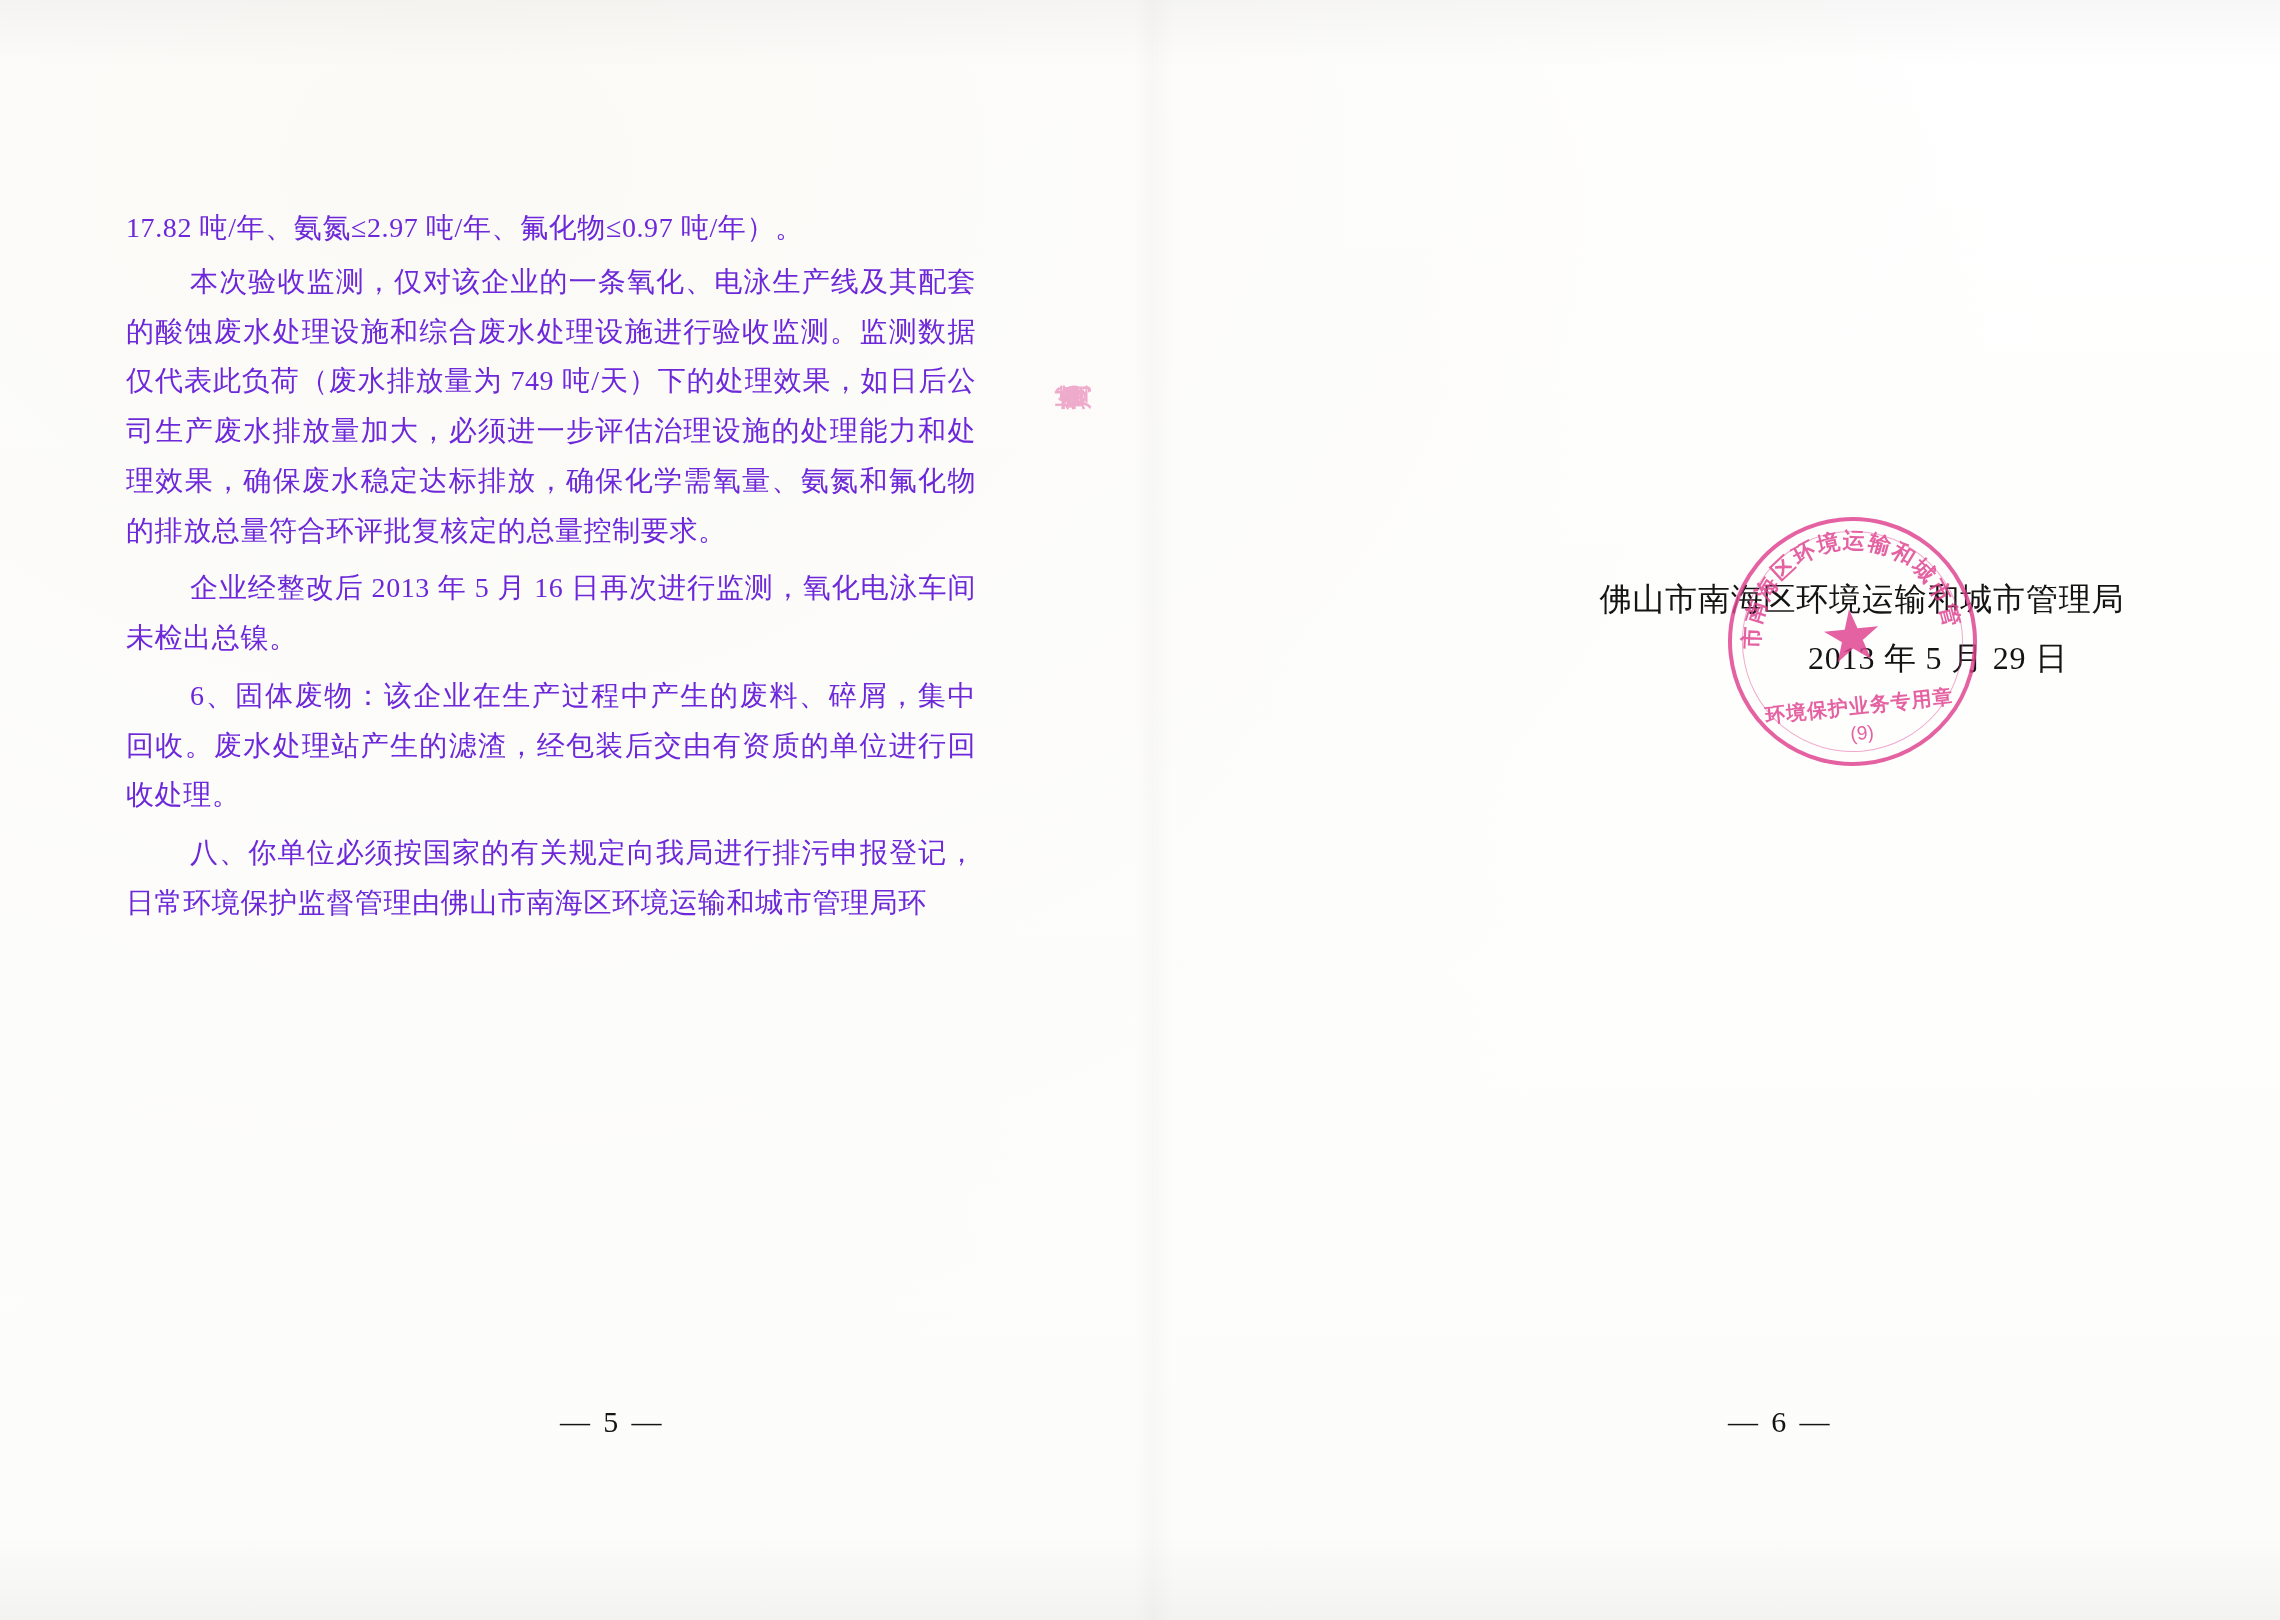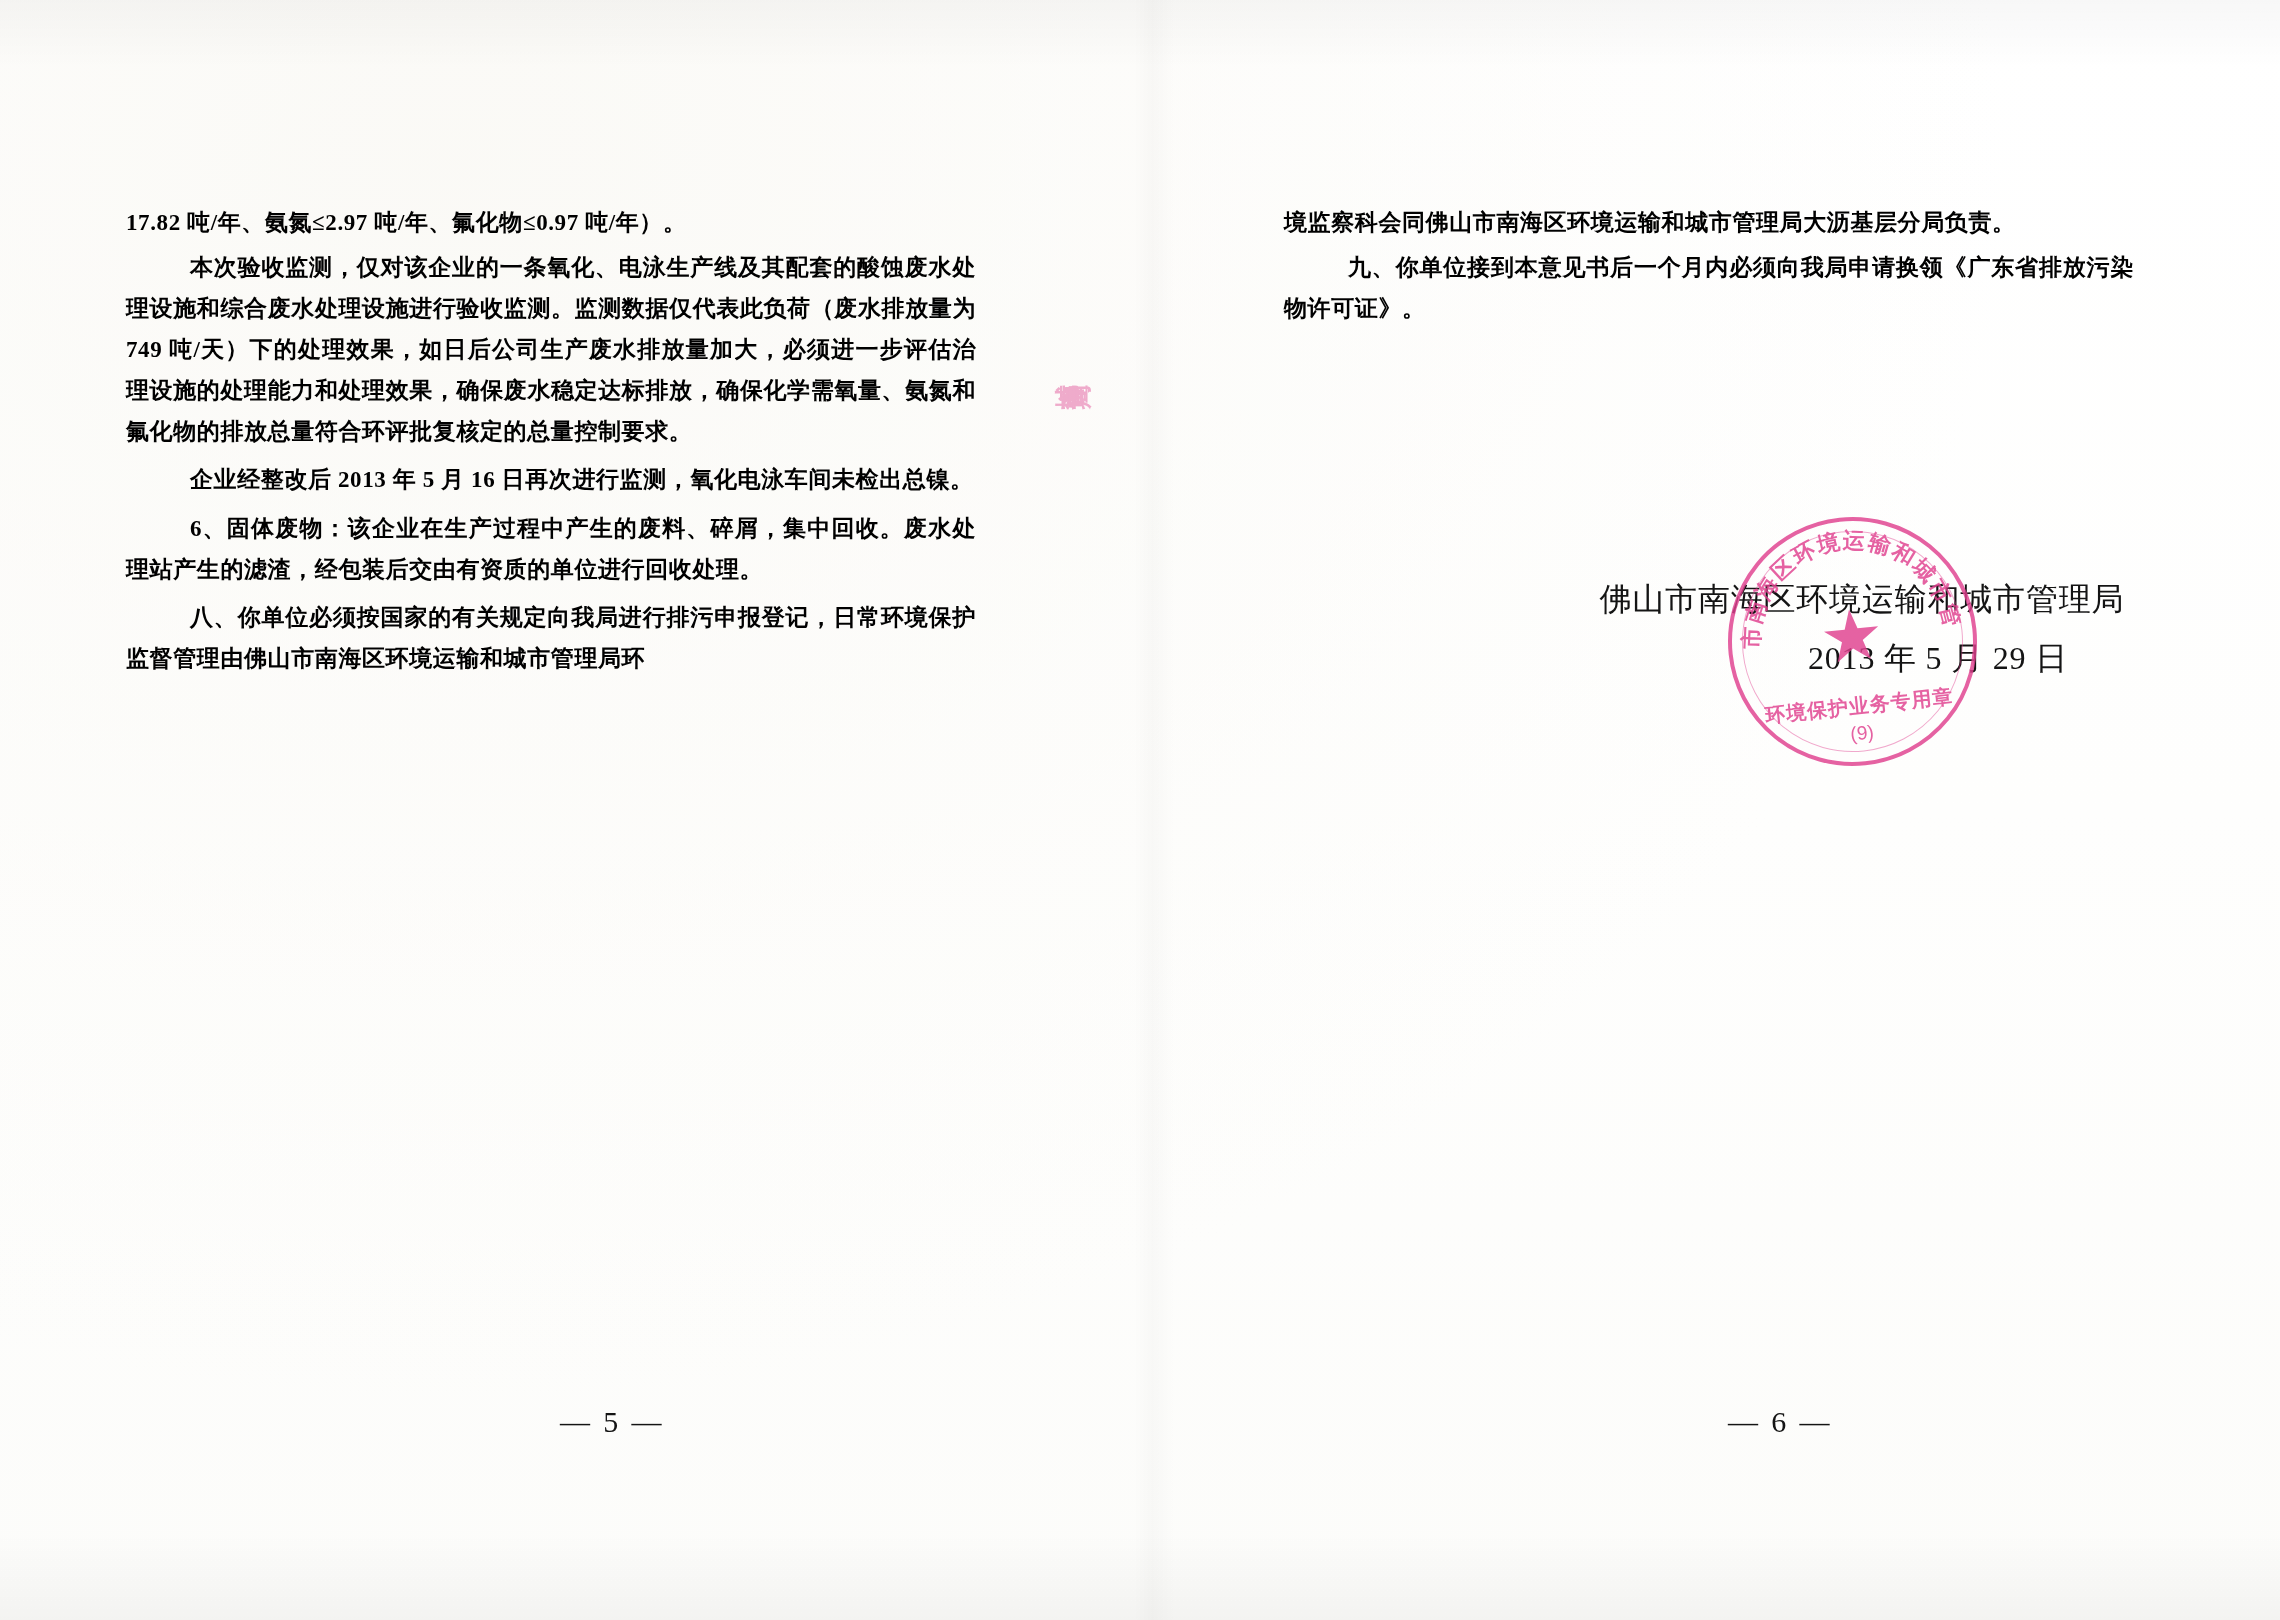--- a/index.html
+++ b/index.html
@@ -38,28 +38,27 @@
   }
   .column {
     position: absolute;
     top: 203px;
     width: 850px;
   }
   .column.left { left: 126px; }
   .column.right { left: 1284px; }
 
   .para {
-    font-size: 23px;
+    font-size: 28px;
     line-height: 1.78;
     letter-spacing: 0.6px;
     text-align: justify;
     text-justify: inter-ideograph;
     margin: 0 0 7.7px 0;
-    color: #000000;
-    font-weight: bold;
+    color: #6d28d9;
   }
   .para.indent {
     text-indent: 64px;
   }
   .para.tight { margin-bottom: 3.9px; }
 
   .page-number {
     position: absolute;
     font-size: 30px;
     letter-spacing: 2.9px;
@@ -206,24 +205,20 @@
   <div class="page-columns">
 
     <div class="column left">
       <p class="para tight">17.82 吨/年、氨氮≤2.97 吨/年、氟化物≤0.97 吨/年）。</p>
       <p class="para indent">本次验收监测，仅对该企业的一条氧化、电泳生产线及其配套的酸蚀废水处理设施和综合废水处理设施进行验收监测。监测数据仅代表此负荷（废水排放量为 749 吨/天）下的处理效果，如日后公司生产废水排放量加大，必须进一步评估治理设施的处理能力和处理效果，确保废水稳定达标排放，确保化学需氧量、氨氮和氟化物的排放总量符合环评批复核定的总量控制要求。</p>
       <p class="para indent">企业经整改后 2013 年 5 月 16 日再次进行监测，氧化电泳车间未检出总镍。</p>
       <p class="para indent">6、固体废物：该企业在生产过程中产生的废料、碎屑，集中回收。废水处理站产生的滤渣，经包装后交由有资质的单位进行回收处理。</p>
       <p class="para indent">八、你单位必须按国家的有关规定向我局进行排污申报登记，日常环境保护监督管理由佛山市南海区环境运输和城市管理局环</p>
     </div>
 
-    <div class="column right">
-      <p class="para tight">境监察科会同佛山市南海区环境运输和城市管理局大沥基层分局负责。</p>
-      <p class="para indent">九、你单位接到本意见书后一个月内必须向我局申请换领《广东省排放污染物许可证》。</p>
-    </div>
 
     <div class="signature-block">
       <div class="org">佛山市南海区环境运输和城市管理局</div>
       <div class="date">2013 年 5 月 29 日</div>
     </div>
 
     <div class="page-number left">— 5 —</div>
     <div class="page-number right">— 6 —</div>
 
     <div class="stamp-round main">

